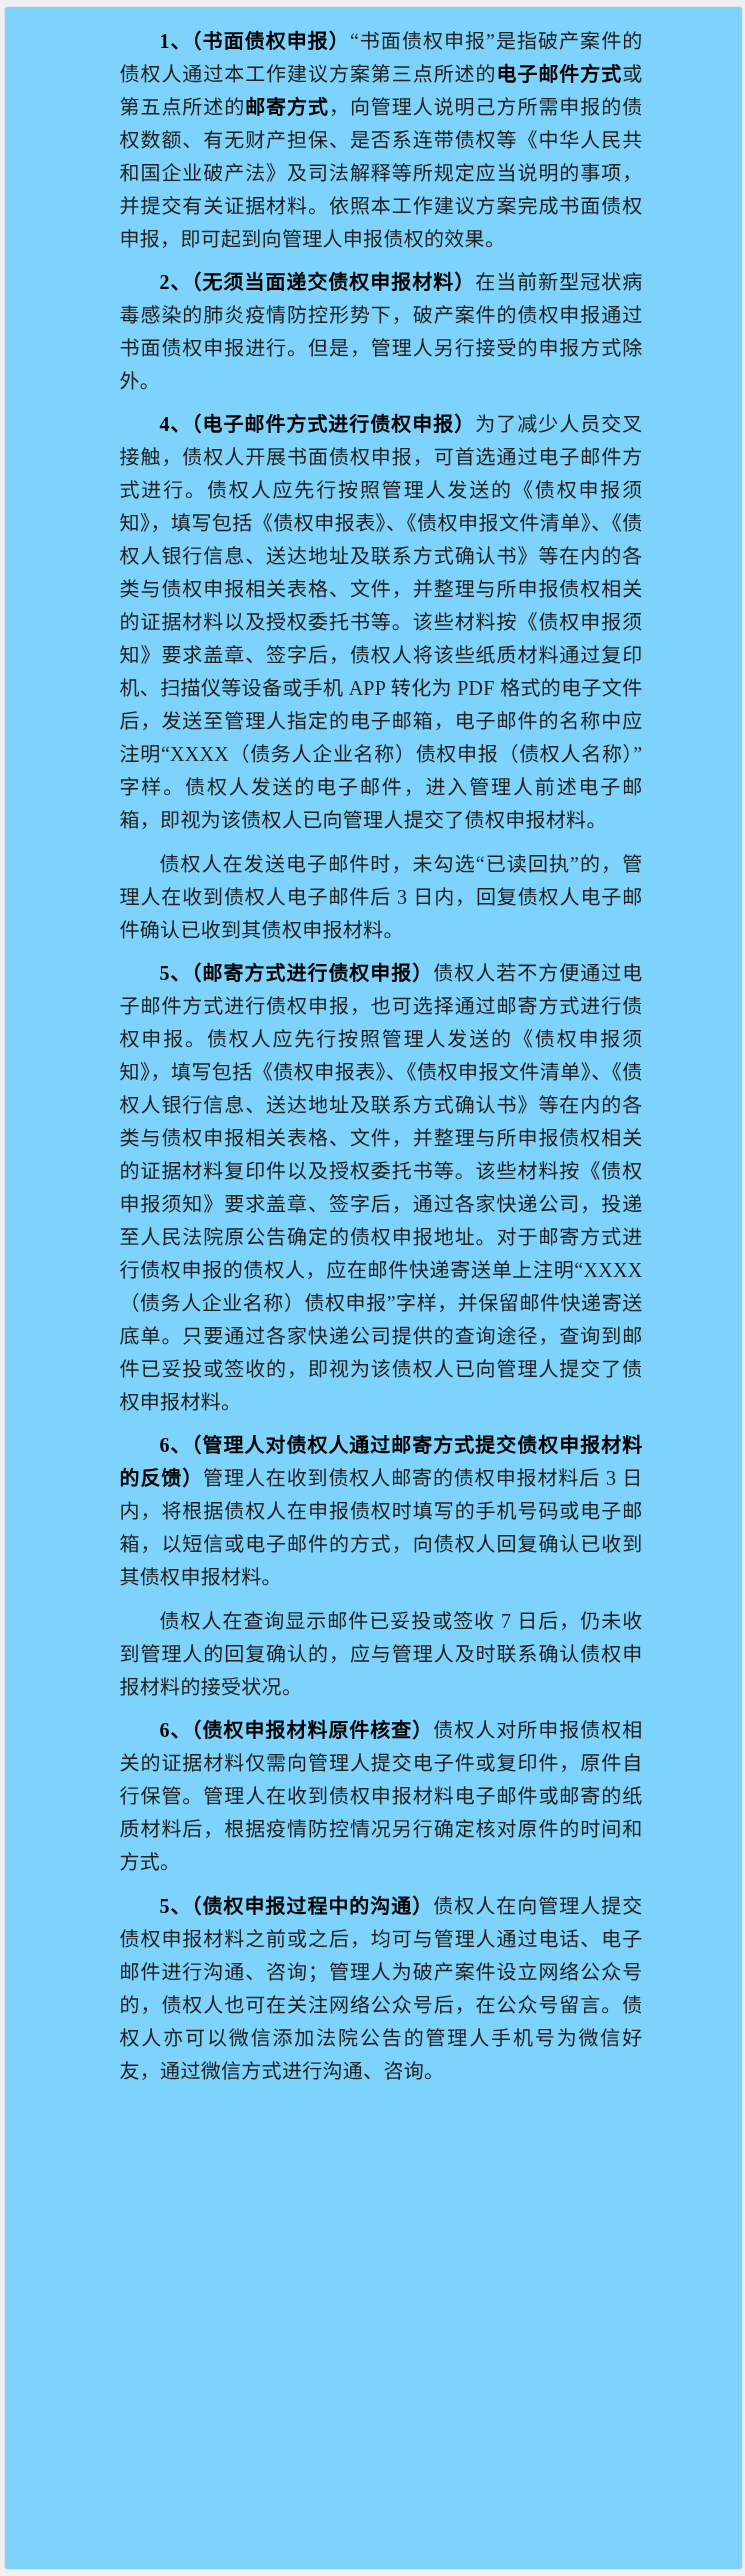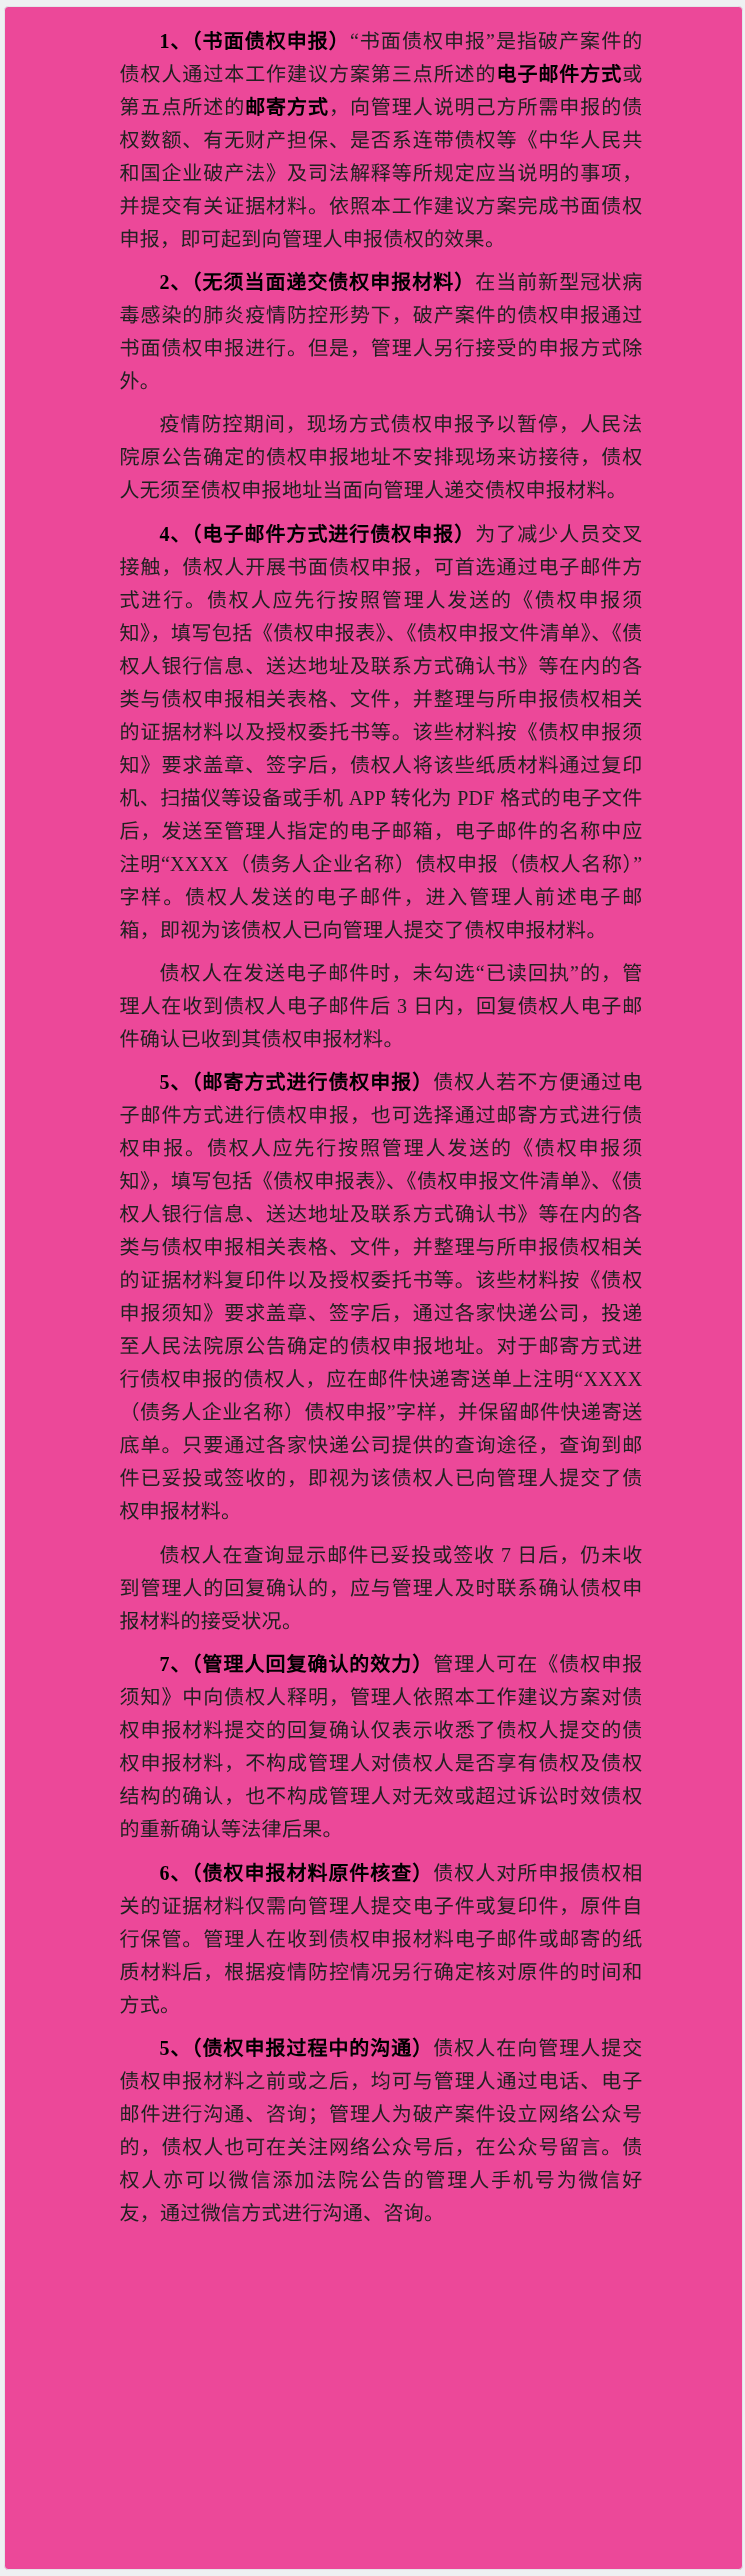--- a/index.html
+++ b/index.html
@@ -13,21 +13,21 @@
     position: relative;
     font-family: "Liberation Serif", "DejaVu Serif", serif;
   }
   .page-card {
     position: absolute;
     left: 3.5px;
     top: 5.5px;
     width: 739px;
     height: 2564px;
     box-sizing: border-box;
-    background: #ec4899;
+    background: #7dd3fc;
     border: 0.7px solid #e3e5e8;
     border-radius: 4.1px;
     padding: 18px 99px 21px 115px;
     overflow: hidden;
   }
   .doc-body p {
     margin: 0 0 10.4px 0;
     font-size: 20px;
     line-height: 33px;
     color: #212121;
@@ -40,23 +40,22 @@
     color: #000000;
   }
 </style>
 </head>
 <body>
 
 <div class="page-card">
   <div class="doc-body">
       <p><strong>1、（书面债权申报）</strong><span>“书面债权申报”是指破产案件的债权人通过本工作建议方案第三点所述的</span><strong>电子邮件方式</strong><span>或第五点所述的</span><strong>邮寄方式</strong><span>，向管理人说明己方所需申报的债权数额、有无财产担保、是否系连带债权等《中华人民共和国企业破产法》及司法解释等所规定应当说明的事项，并提交有关证据材料。依照本工作建议方案完成书面债权申报，即可起到向管理人申报债权的效果。</span></p>
       <p><strong>2、（无须当面递交债权申报材料）</strong><span>在当前新型冠状病毒感染的肺炎疫情防控形势下，破产案件的债权申报通过书面债权申报进行。但是，管理人另行接受的申报方式除外。</span></p>
-      <p><span>疫情防控期间，现场方式债权申报予以暂停，人民法院原公告确定的债权申报地址不安排现场来访接待，债权人无须至债权申报地址当面向管理人递交债权申报材料。</span></p>
       <p><strong>4、（电子邮件方式进行债权申报）</strong><span>为了减少人员交叉接触，债权人开展书面债权申报，可首选通过电子邮件方式进行。债权人应先行按照管理人发送的《债权申报须知》，填写包括《债权申报表》、《债权申报文件清单》、《债权人银行信息、送达地址及联系方式确认书》等在内的各类与债权申报相关表格、文件，并整理与所申报债权相关的证据材料以及授权委托书等。该些材料按《债权申报须知》要求盖章、签字后，债权人将该些纸质材料通过复印机、扫描仪等设备或手机 APP 转化为 PDF 格式的电子文件后，发送至管理人指定的电子邮箱，电子邮件的名称中应注明“XXXX（债务人企业名称）债权申报（债权人名称）”字样。债权人发送的电子邮件，进入管理人前述电子邮箱，即视为该债权人已向管理人提交了债权申报材料。</span></p>
       <p><span>债权人在发送电子邮件时，未勾选“已读回执”的，管理人在收到债权人电子邮件后 3 日内，回复债权人电子邮件确认已收到其债权申报材料。</span></p>
       <p><strong>5、（邮寄方式进行债权申报）</strong><span>债权人若不方便通过电子邮件方式进行债权申报，也可选择通过邮寄方式进行债权申报。债权人应先行按照管理人发送的《债权申报须知》，填写包括《债权申报表》、《债权申报文件清单》、《债权人银行信息、送达地址及联系方式确认书》等在内的各类与债权申报相关表格、文件，并整理与所申报债权相关的证据材料复印件以及授权委托书等。该些材料按《债权申报须知》要求盖章、签字后，通过各家快递公司，投递至人民法院原公告确定的债权申报地址。对于邮寄方式进行债权申报的债权人，应在邮件快递寄送单上注明“XXXX（债务人企业名称）债权申报”字样，并保留邮件快递寄送底单。只要通过各家快递公司提供的查询途径，查询到邮件已妥投或签收的，即视为该债权人已向管理人提交了债权申报材料。</span></p>
+      <p><strong>6、（管理人对债权人通过邮寄方式提交债权申报材料的反馈）</strong><span>管理人在收到债权人邮寄的债权申报材料后 3 日内，将根据债权人在申报债权时填写的手机号码或电子邮箱，以短信或电子邮件的方式，向债权人回复确认已收到其债权申报材料。</span></p>
       <p><span>债权人在查询显示邮件已妥投或签收 7 日后，仍未收到管理人的回复确认的，应与管理人及时联系确认债权申报材料的接受状况。</span></p>
-      <p><strong>7、（管理人回复确认的效力）</strong><span>管理人可在《债权申报须知》中向债权人释明，管理人依照本工作建议方案对债权申报材料提交的回复确认仅表示收悉了债权人提交的债权申报材料，不构成管理人对债权人是否享有债权及债权结构的确认，也不构成管理人对无效或超过诉讼时效债权的重新确认等法律后果。</span></p>
       <p><strong>6、（债权申报材料原件核查）</strong><span>债权人对所申报债权相关的证据材料仅需向管理人提交电子件或复印件，原件自行保管。管理人在收到债权申报材料电子邮件或邮寄的纸质材料后，根据疫情防控情况另行确定核对原件的时间和方式。</span></p>
       <p><strong>5、（债权申报过程中的沟通）</strong><span>债权人在向管理人提交债权申报材料之前或之后，均可与管理人通过电话、电子邮件进行沟通、咨询；管理人为破产案件设立网络公众号的，债权人也可在关注网络公众号后，在公众号留言。债权人亦可以微信添加法院公告的管理人手机号为微信好友，通过微信方式进行沟通、咨询。</span></p>
     </div>
 </div>
 
 
 </body></html>

